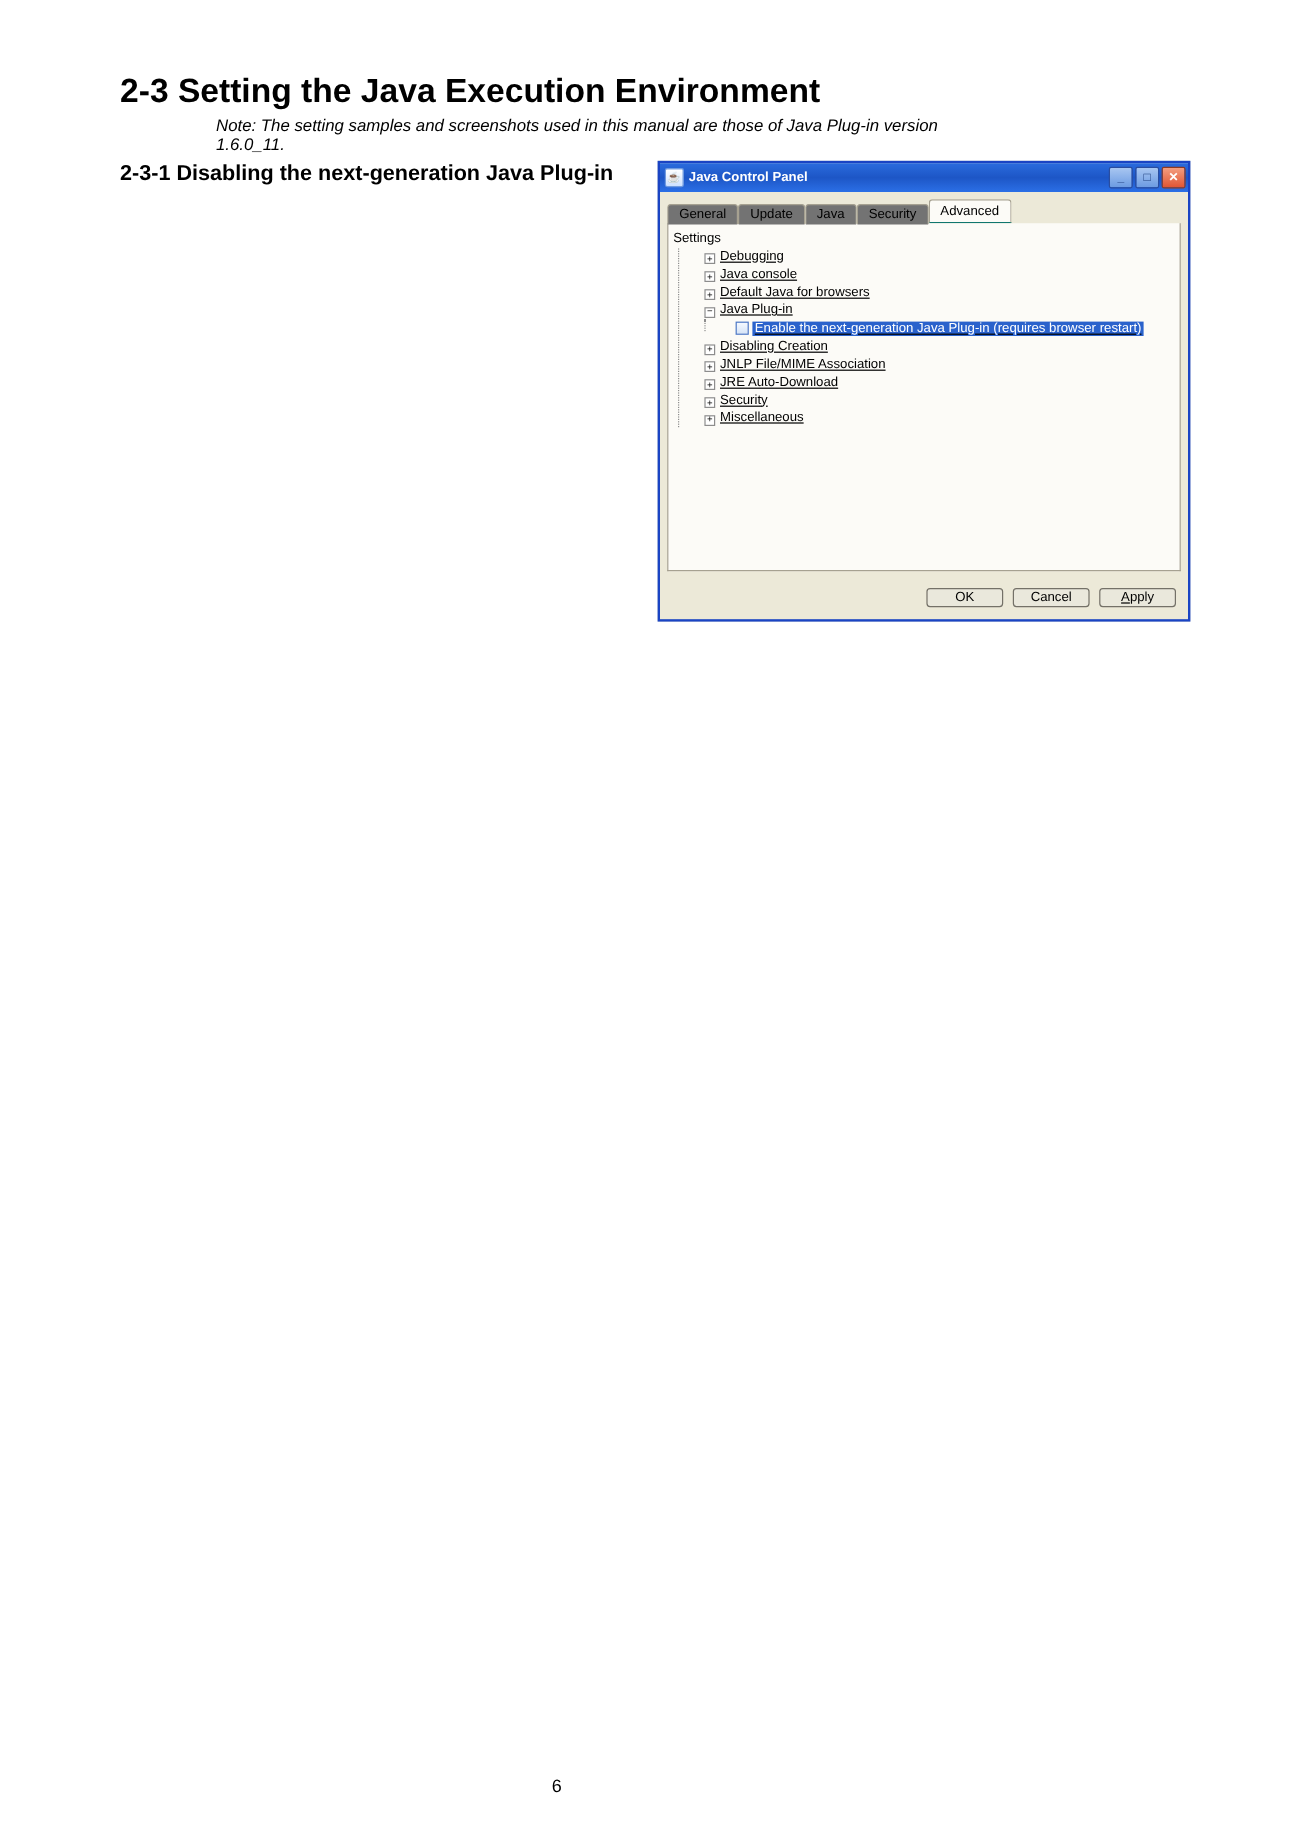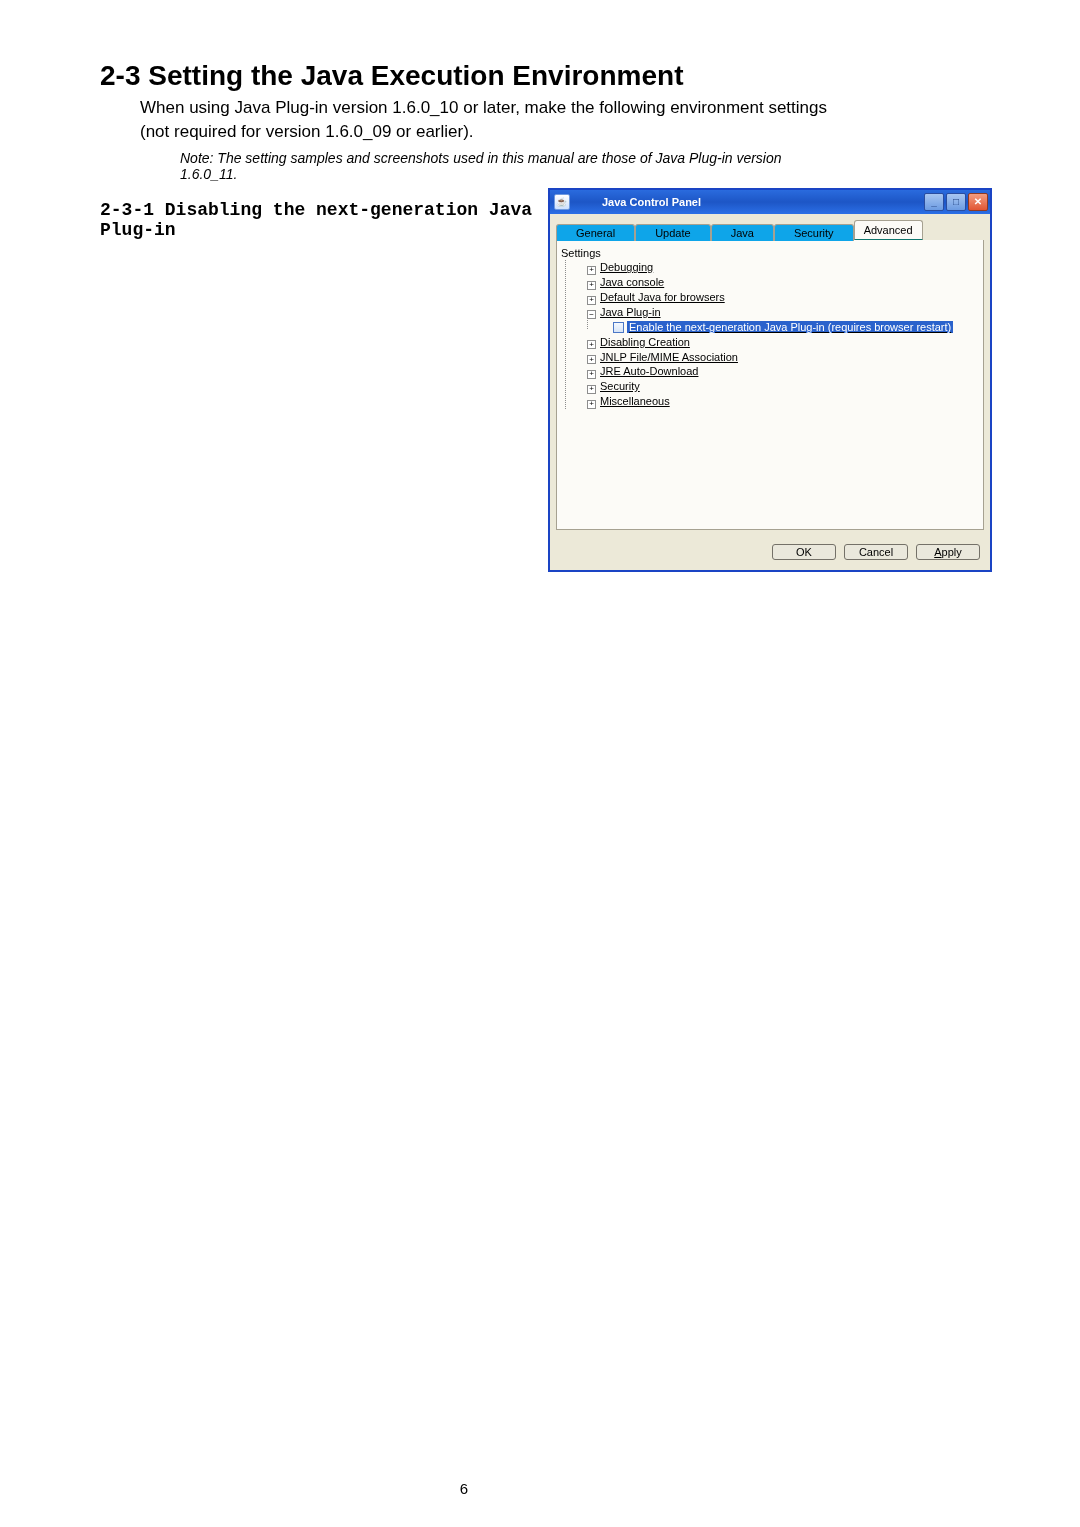--- a/index.html
+++ b/index.html
@@ -35,22 +35,21 @@
   .columns {
     display: flex;
     align-items: flex-start;
   }
   .left-col {
     flex: 0 0 440px;
   }
   .subheading {
     font-size: 18px;
     font-weight: bold;
-    margin: 12px 0 18px 0;
-    font-family: Liberation Mono, monospace;
+    margin: 0 0 18px 0;
   }
   .step {
     font-size: 17px;
     line-height: 1.45;
     margin: 0 0 24px 0;
     padding-left: 30px;
     text-indent: -30px;
     max-width: 430px;
   }
   .right-col {
@@ -79,21 +78,20 @@
     font-size: 9px;
     font-weight: bold;
     color: #c8492a;
     margin-right: 4px;
   }
   .titlebar .caption {
     color: #fff;
     font-weight: bold;
     font-size: 11px;
     flex: 1;
-    margin-left: 28px;
   }
   .win-btns { display: flex; gap: 2px; }
   .win-btn {
     width: 18px;
     height: 16px;
     border: 1px solid #2a4d9f;
     border-radius: 2px;
     display: inline-flex;
     align-items: center;
     justify-content: center;
@@ -108,23 +106,23 @@
   }
   .tabstrip {
     display: flex;
     align-items: flex-end;
     height: 22px;
     background: #ece9d8;
     padding: 4px 6px 0 6px;
     gap: 0;
   }
   .tab {
-    padding: 2px 19px;
+    padding: 2px 9px;
     font-size: 11px;
-    background: #0ea5e9;
+    background: #737373;
     border: 1px solid #a6a191;
     border-bottom: none;
     border-radius: 3px 3px 0 0;
     position: relative;
     top: 1px;
   }
   .tab.active {
     background: #fcfbf7;
     z-index: 2;
     border-bottom: 1px solid #0f766e;
@@ -212,21 +210,20 @@
     font-size: 15px;
   }
 </style>
 </head>
 <body>
 
 <div class="page">
 
   <h1 class="section-title">2-3 Setting the Java Execution Environment</h1>
 
-  <p class="intro-text">When using Java Plug-in version 1.6.0_10 or later, make the following environment settings (not required for version 1.6.0_09 or earlier).</p>
 
   <p class="note-text">Note: The setting samples and screenshots used in this manual are those of Java Plug-in version 1.6.0_11.</p>
 
   <div class="columns">
 
     <div class="left-col">
       <h2 class="subheading">2-3-1  Disabling the next-generation Java Plug-in</h2>
     </div>
 
     <div class="right-col">

